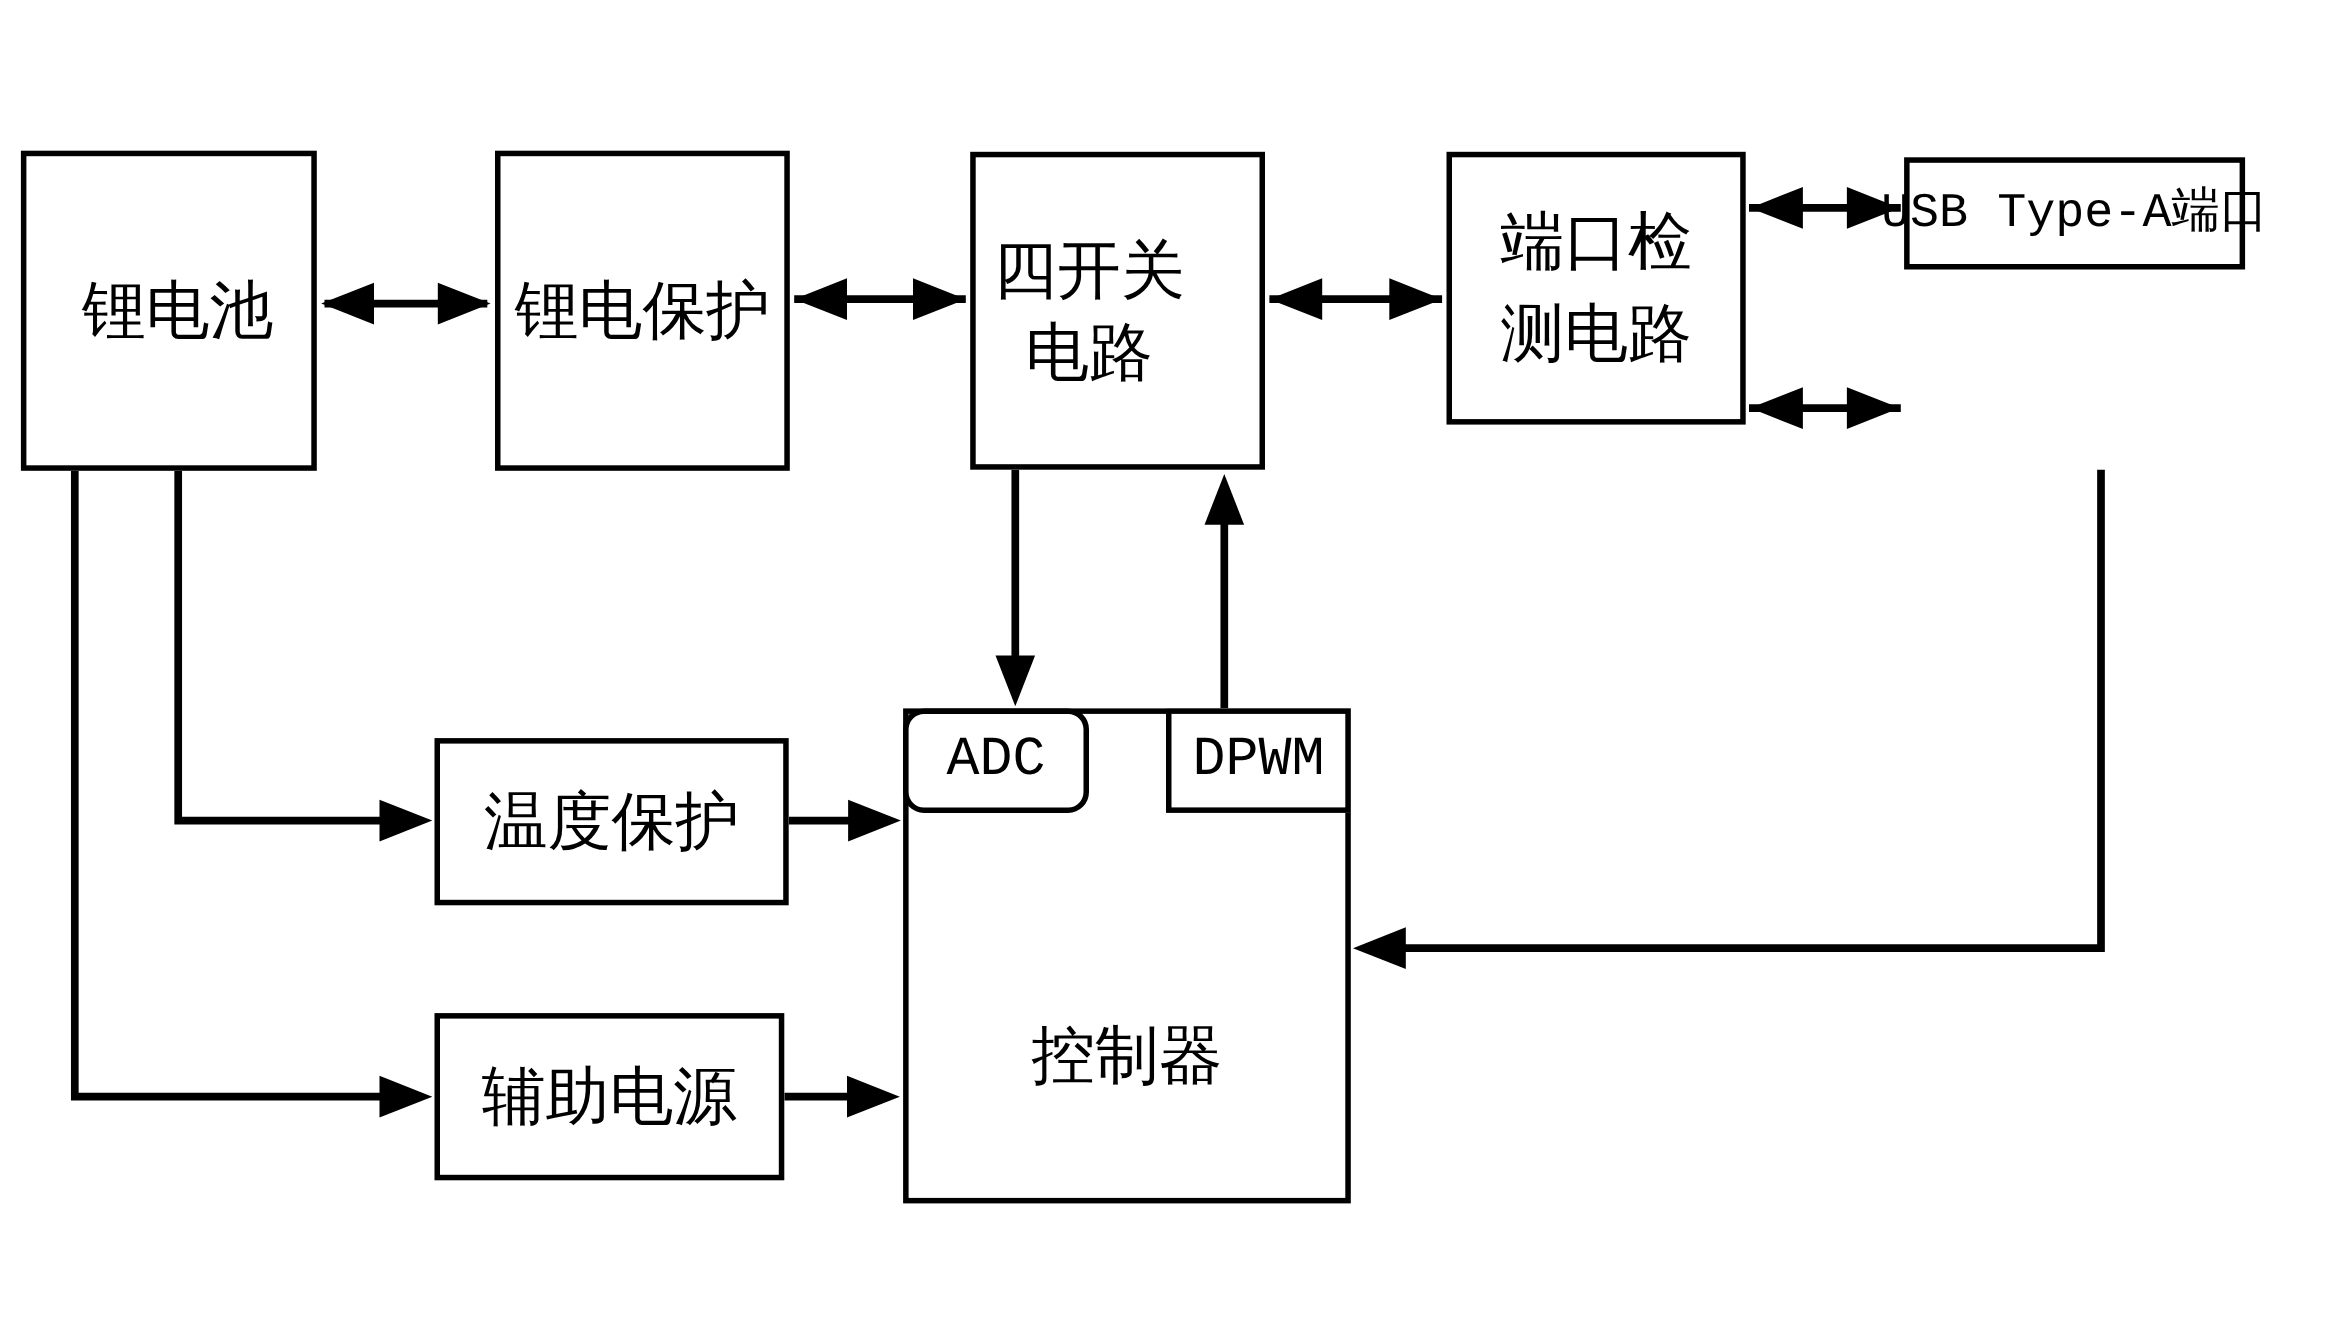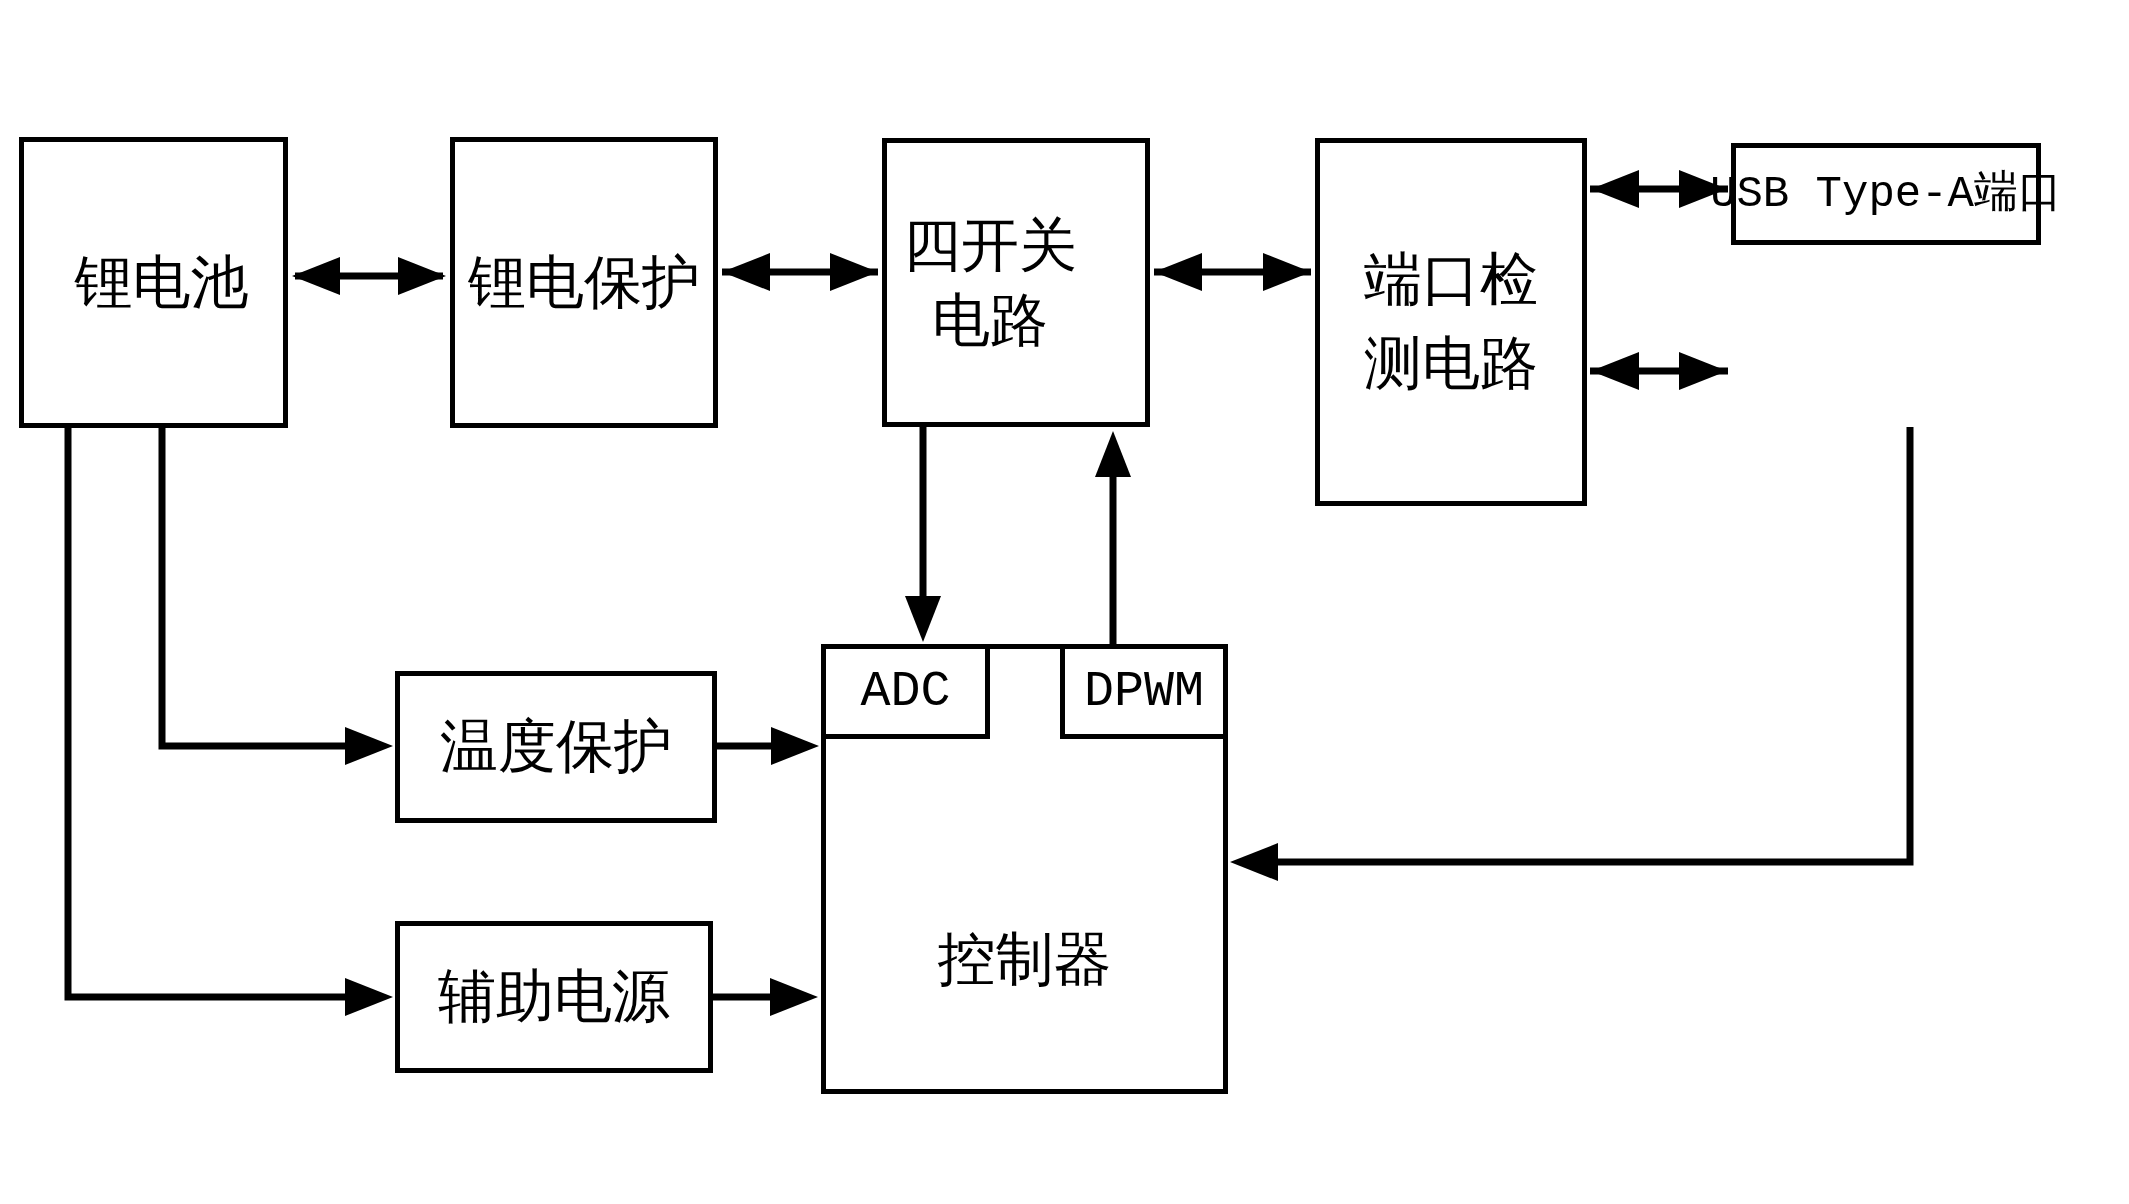--- a/index.html
+++ b/index.html
@@ -27,32 +27,32 @@
     line-height: 1.2;
     white-space: nowrap;
   }
   .latin { font-family: "Liberation Mono", "DejaVu Sans Mono", monospace; }
   .battery     { left: 19px;   top: 137px; width: 269px; height: 291px; padding-left: 16px; }
   .protect     { left: 450px;  top: 137px; width: 268px; height: 291px; }
   .buckboost   { left: 882px;  top: 138px; width: 268px; height: 289px;
                  justify-content: flex-start; }
   .buckboost .vlines { display: flex; flex-direction: column; align-items: center;
                  padding-left: 16px; line-height: 75px; }
-  .portdetect  { left: 1315px; top: 138px; width: 272px; height: 368px; }
+  .portdetect  { left: 1315px; top: 138px; width: 272px; height: 248px; }
   .portdetect .vlines { display: flex; flex-direction: column; align-items: center;
                  line-height: 84px; }
   .usba        { left: 1731px; top: 143px; width: 310px; height: 102px;
                  font-size: 44px; border-width: 5px; }
   .usbc        { left: 1731px; top: 325px; width: 357px; height: 102px;
                  font-size: 44px; border-width: 5px; }
   .temp        { left: 395px;  top: 671px; width: 322px; height: 152px; }
   .aux         { left: 395px;  top: 921px; width: 318px; height: 152px; }
   .controller  { left: 821px;  top: 644px; width: 407px; height: 450px;
                  align-items: center; padding-top: 182px; }
-  .adc         { left: 821px;  top: 644px; width: 169px; height: 95px; font-size: 50px; }
+  .adc         { left: 821px;  top: 644px; width: 169px; height: 95px; font-size: 50px; border-radius: 19px; }
   .dpwm        { left: 1060px; top: 644px; width: 168px; height: 95px; font-size: 50px; align-items: center; }
 </style>
 </head>
 <body>
 
 <div class="canvas">
 
   <svg class="wires" viewBox="0 0 2129 1204" xmlns="http://www.w3.org/2000/svg">
     <g>
       <line x1="295" y1="276" x2="443" y2="276"></line>

